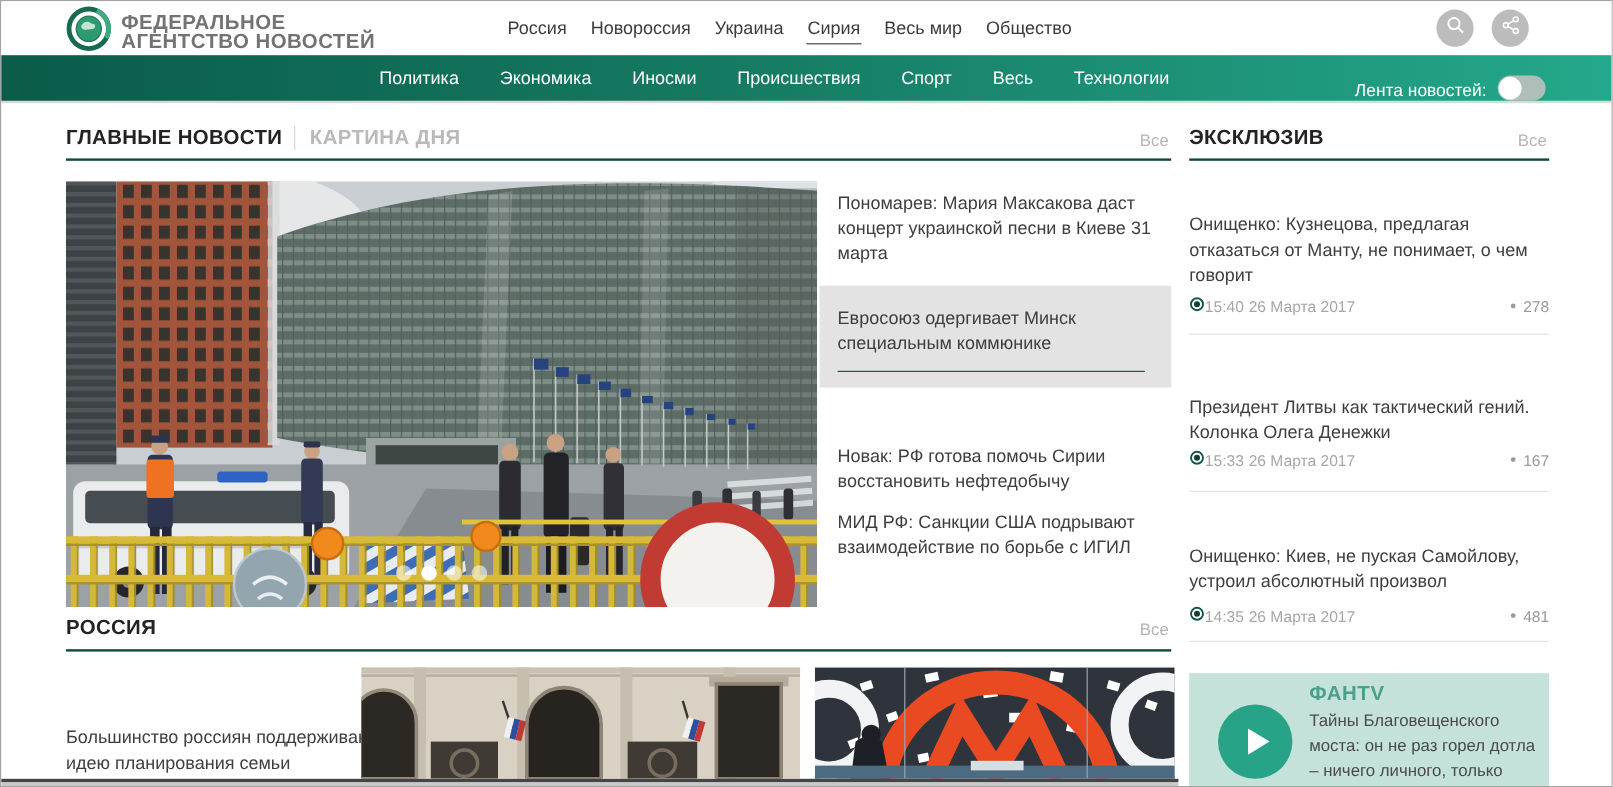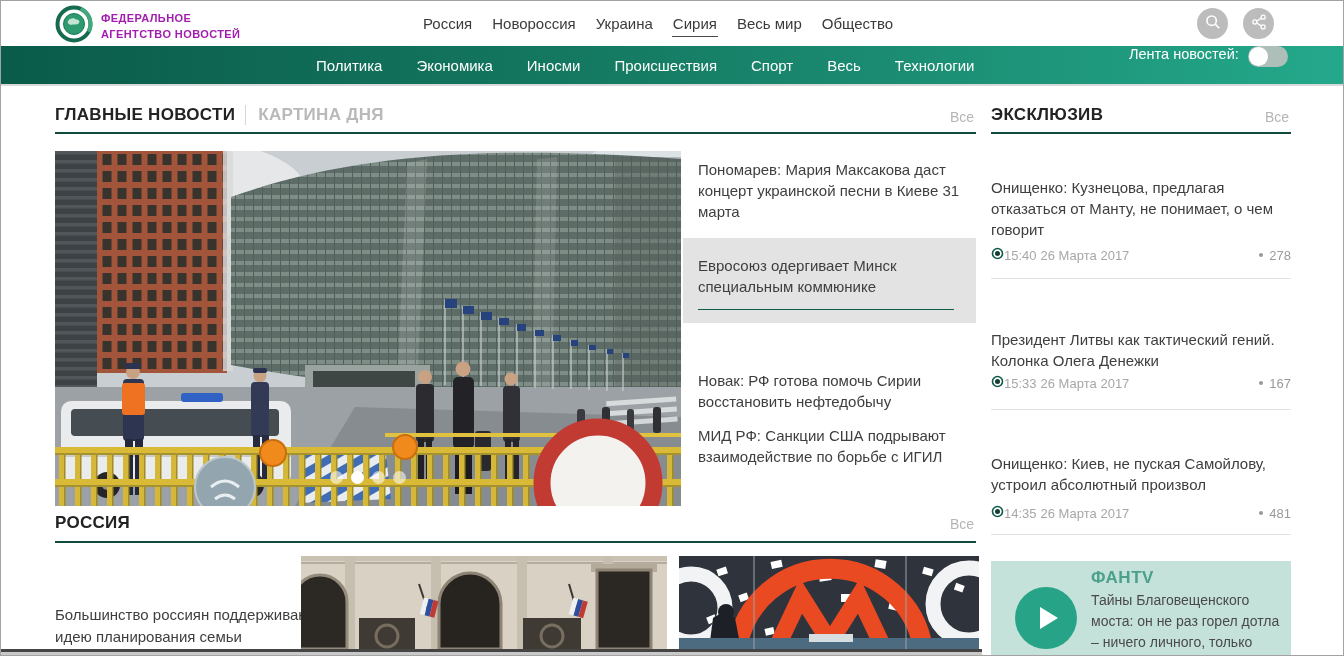--- a/index.html
+++ b/index.html
@@ -1,30 +1,30 @@
 <!DOCTYPE html>
 <html><head>
 <meta charset="utf-8">
 <style>
   html,body{margin:0;padding:0;background:#e9e9e9;font-family:"Liberation Sans","DejaVu Sans",sans-serif;}
   .page{position:relative;width:1344px;height:656px;background:#fff;border:1px solid #a3a3a3;box-sizing:border-box;overflow:hidden;}
   
   .header{position:absolute;left:0;top:0;width:100%;height:45px;background:#fff;}
   .logo{position:absolute;left:54px;top:4px;display:flex;align-items:center;gap:8px;cursor:pointer;}
-  .logo-text{font-size:11px;font-weight:bold;color:#a21caf;line-height:16px;letter-spacing:.4px;}
+  .logo-text{font-size:17px;font-weight:bold;color:#737373;line-height:16px;letter-spacing:.4px;}
   .top-nav{position:absolute;left:421px;top:0;height:45px;display:flex;gap:18px;align-items:center;}
   .top-nav .item{font-size:15px;color:#3b3b3b;padding:4px 1px;cursor:pointer;}
   .top-nav .item.active{border-bottom:1px solid #4a4a4a;}
   .hicon{position:absolute;top:7px;width:31px;height:31px;border-radius:50%;background:#bcbcbc;display:flex;align-items:center;justify-content:center;cursor:pointer;}
   .hicon.search{left:1196px;} .hicon.share{left:1242px;}
   
   .subnav{position:absolute;left:0;top:45px;width:100%;height:38px;background:linear-gradient(90deg,#0a5b49 0%,#157a62 45%,#24a88b 100%);box-shadow:0 2px 0 rgba(0,0,0,.15);}
   .subnav-items{position:absolute;left:315px;top:0;height:38px;display:flex;gap:34px;align-items:center;}
   .subnav-items .item{color:#fff;font-size:15px;cursor:pointer;text-align:center;}
-  .feed{position:absolute;left:1128px;top:0;height:38px;display:flex;align-items:flex-start;gap:9px;}
+  .feed{position:absolute;left:1128px;top:0;height:38px;display:flex;align-items:flex-end;gap:9px;}
   .feed-label{color:#fff;font-size:14.5px;}
   .toggle{width:40px;height:21px;border-radius:11px;background:#aebfb9;position:relative;cursor:pointer;}
   .toggle .knob{position:absolute;left:1px;top:1px;width:19px;height:19px;border-radius:50%;background:#fff;}
   
   .sec-head{position:absolute;font-size:17px;font-weight:bold;color:#232323;letter-spacing:.3px;}
   .sec-alt{color:#b9b9b9;border-left:1px solid #d6d6d6;padding-left:12px;margin-left:10px;cursor:pointer;}
   .all-link{position:absolute;font-size:14px;color:#b5b5b5;cursor:pointer;}
   .sec-line{position:absolute;height:2px;background:#11493c;}
   
   .carousel{position:absolute;left:54px;top:150px;width:626px;height:355px;overflow:hidden;cursor:pointer;}

